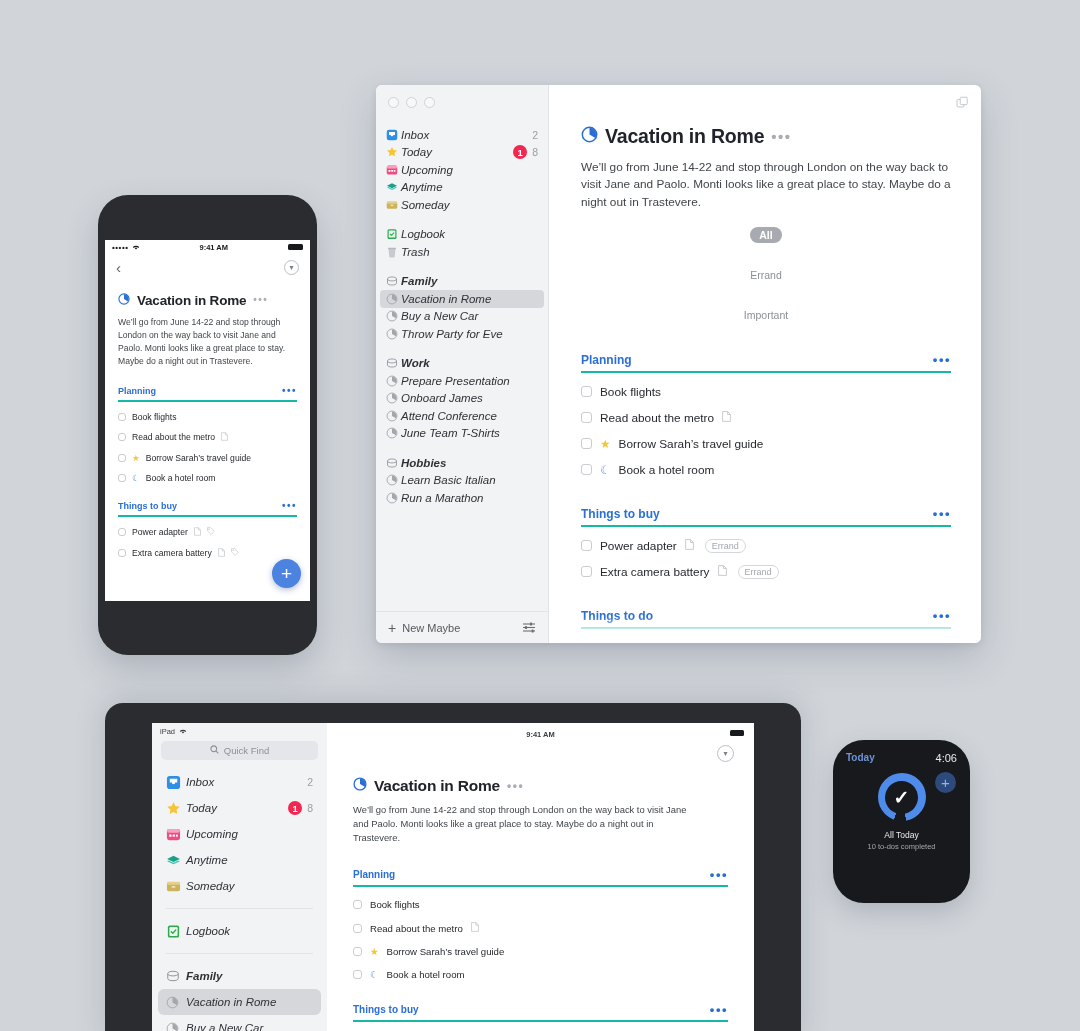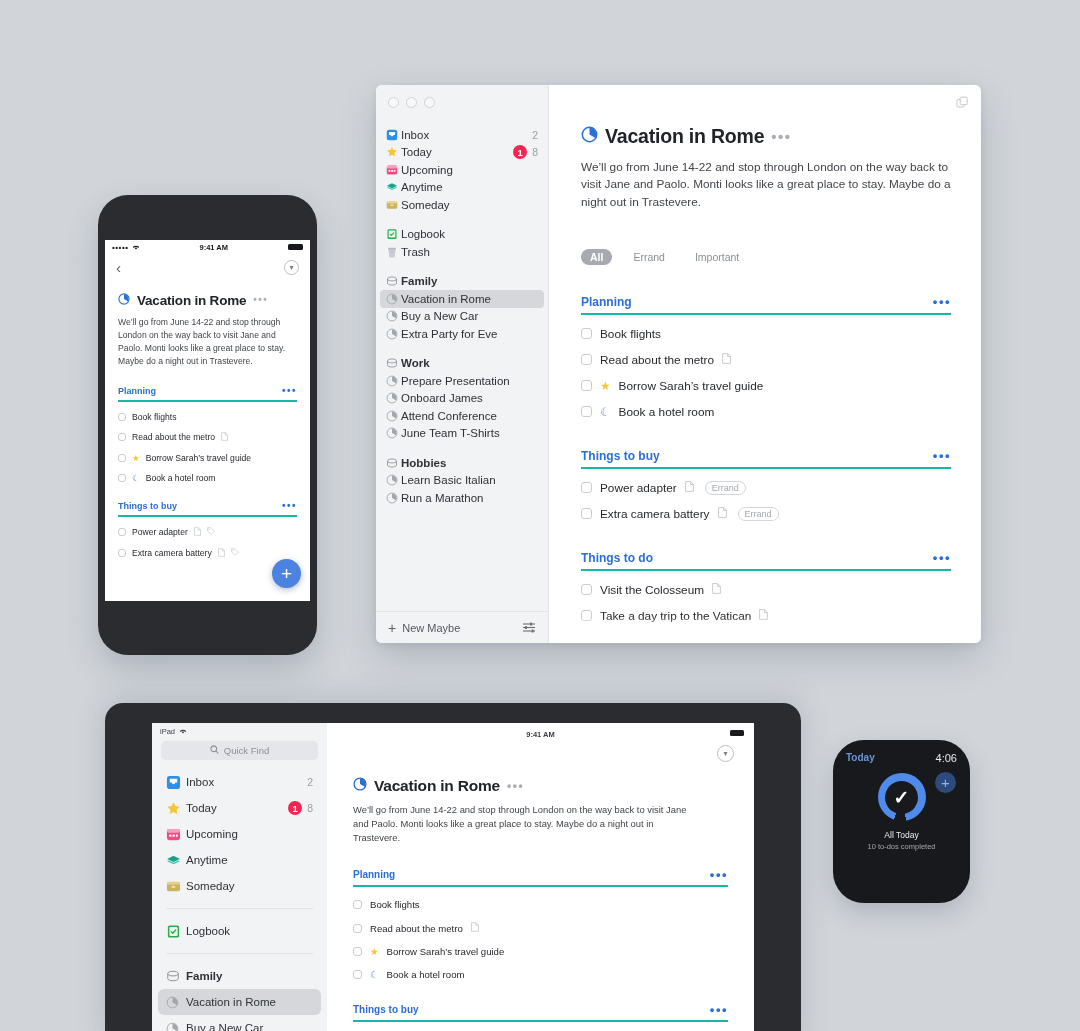--- a/index.html
+++ b/index.html
@@ -37,41 +37,41 @@
     border:1px solid #cfd2d6; background:#f7f8f9; display:block;
   }
   #desktop .sb-scroll { flex:1; padding:18px 0 0 0; overflow:hidden; }
   .sb-item {
     display:flex; align-items:center; height:17.5px; margin:0 4px;
     padding:0 6px; border-radius:4px; font-size:11.5px; color:#2e3236;
     white-space:nowrap;
   }
   .sb-item.sel { background:#d5d7da; }
   .sb-item .ico { width:15px; flex:none; display:flex; align-items:center; }
-  .sb-item .lbl { flex:1; }
+  .sb-item .lbl { flex:1;font-style:italic; }
   .sb-item .cnt { color:#9aa0a6; font-size:10.5px; }
   .sb-gap { height:12px; }
   .sb-head { font-weight:700; }
   .badge-red {
     display:inline-flex; align-items:center; justify-content:center;
     background:#f2264f; color:#fff; border-radius:8px;
     min-width:14px; height:14px; font-size:9.5px; padding:0 4px;
     margin-right:5px; font-weight:600;
   }
   #desktop .sb-foot {
     height:32px; border-top:1px solid #e2e4e7; display:flex;
     align-items:center; padding:0 12px; font-size:11px; color:#55595e;
     justify-content:space-between;
   }
   #desktop .content { flex:1; position:relative; padding:40px 30px 0 32px; overflow:hidden; }
   #desktop .copyicon { position:absolute; right:12px; top:10px; }
   .doc-title { display:flex; align-items:center; gap:7px; }
   .doc-title h1 { font-size:19.5px; font-weight:700; color:#20242a; letter-spacing:-.2px; }
   .doc-note { font-size:11.8px; line-height:1.47; color:#41454a; margin-top:11px; max-width:375px; }
-  .pills { display:flex; gap:12px; margin-top:38px; align-items:center; }
+  .pills { display:flex; gap:24px; margin-top:16px; align-items:center;flex-direction:column; }
   .pill { font-size:10.5px; color:#8b9097; padding:2px 9px; border-radius:9px; }
   .pill.on { background:#a7abb1; color:#fff; font-weight:600; }
   .sec { margin-top:30px; }
   .sec-head {
     display:flex; align-items:center; justify-content:space-between;
     border-bottom:2px solid #14b8a6; padding-bottom:4px;
   }
   .sec-head .t { font-size:12px; font-weight:700; color:#2a6fd6; }
   .sec-head .dots { color:#2a6fd6; font-size:13px; }
   .todo { display:flex; align-items:center; gap:8px; margin-top:12px; font-size:11.8px; color:#26292e; }
@@ -306,21 +306,21 @@
             </span>
             <span class="lbl">Buy a New Car</span>
           </div>
           <div class="sb-item">
             <span class="ico">
               <svg width="12" height="12" viewBox="0 0 16 16">
                 <circle cx="8" cy="8" r="6.6" fill="none" stroke="#a2a7ad" stroke-width="1.2"></circle>
                 <path d="M8 8 L8 1.9 A6.1 6.1 0 0 1 13.3 11 Z" fill="#a2a7ad"></path>
               </svg>
             </span>
-            <span class="lbl">Extra Party for Eve</span>
+            <span class="lbl">Throw Party for Eve</span>
           </div>
           <div class="sb-gap"></div>
           <div class="sb-item sb-head">
             <span class="ico">
               <svg width="12" height="12" viewBox="0 0 16 16" fill="none" stroke="#8c9196" stroke-width="1.1">
                 <path d="M2 5.2C2 3.6 4.7 2.6 8 2.6s6 1 6 2.6v5.6c0 1.6-2.7 2.6-6 2.6s-6-1-6-2.6z"></path>
                 <path d="M2 5.4c0 1.5 2.7 2.5 6 2.5s6-1 6-2.5"></path>
               </svg>
             </span>
             <span class="lbl">Work</span>

